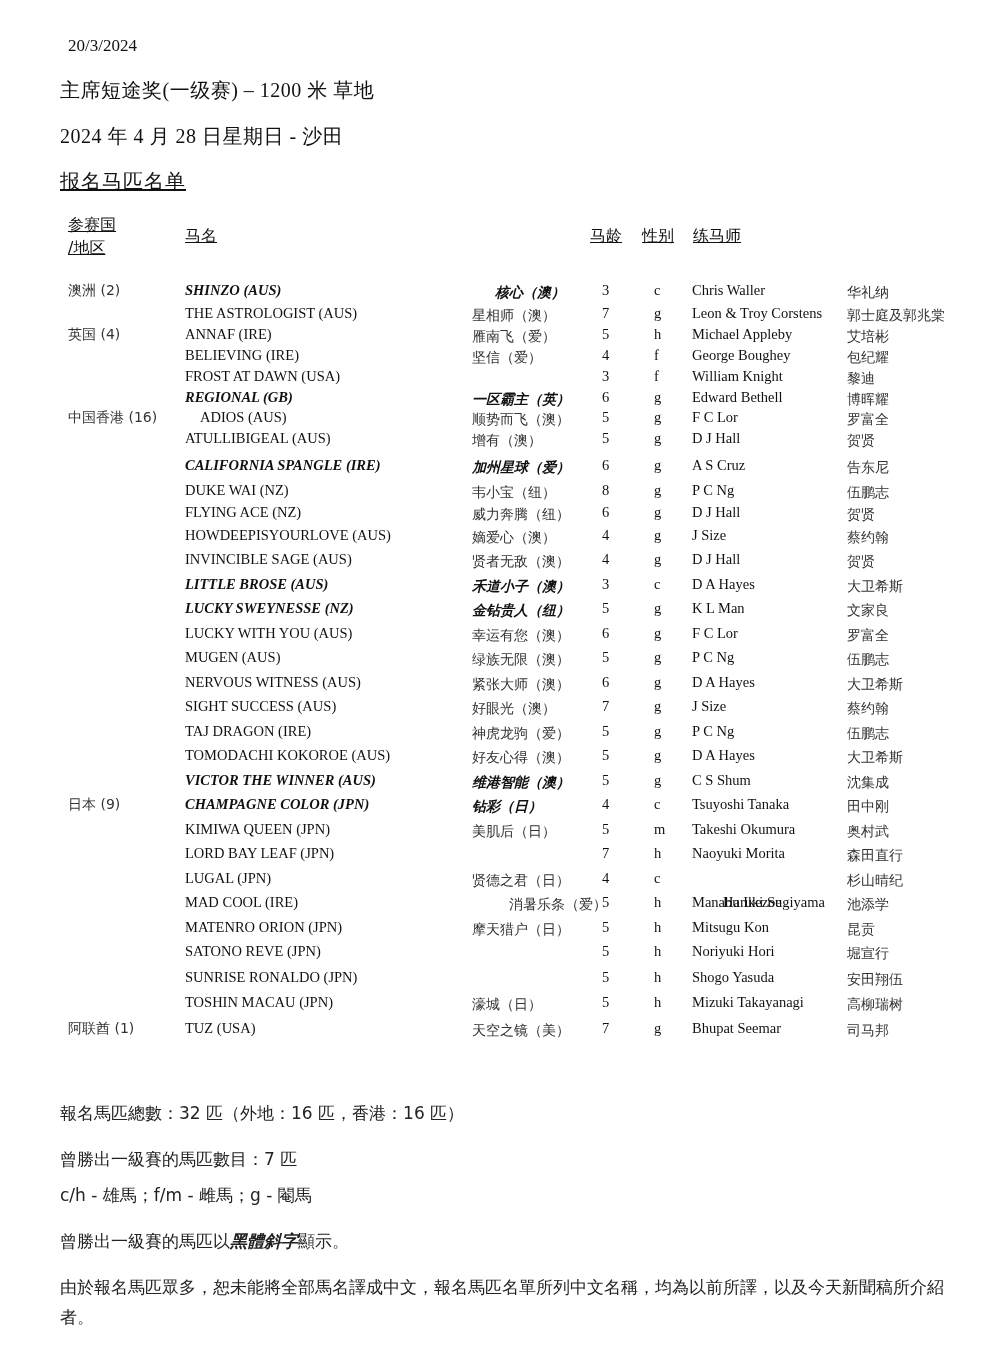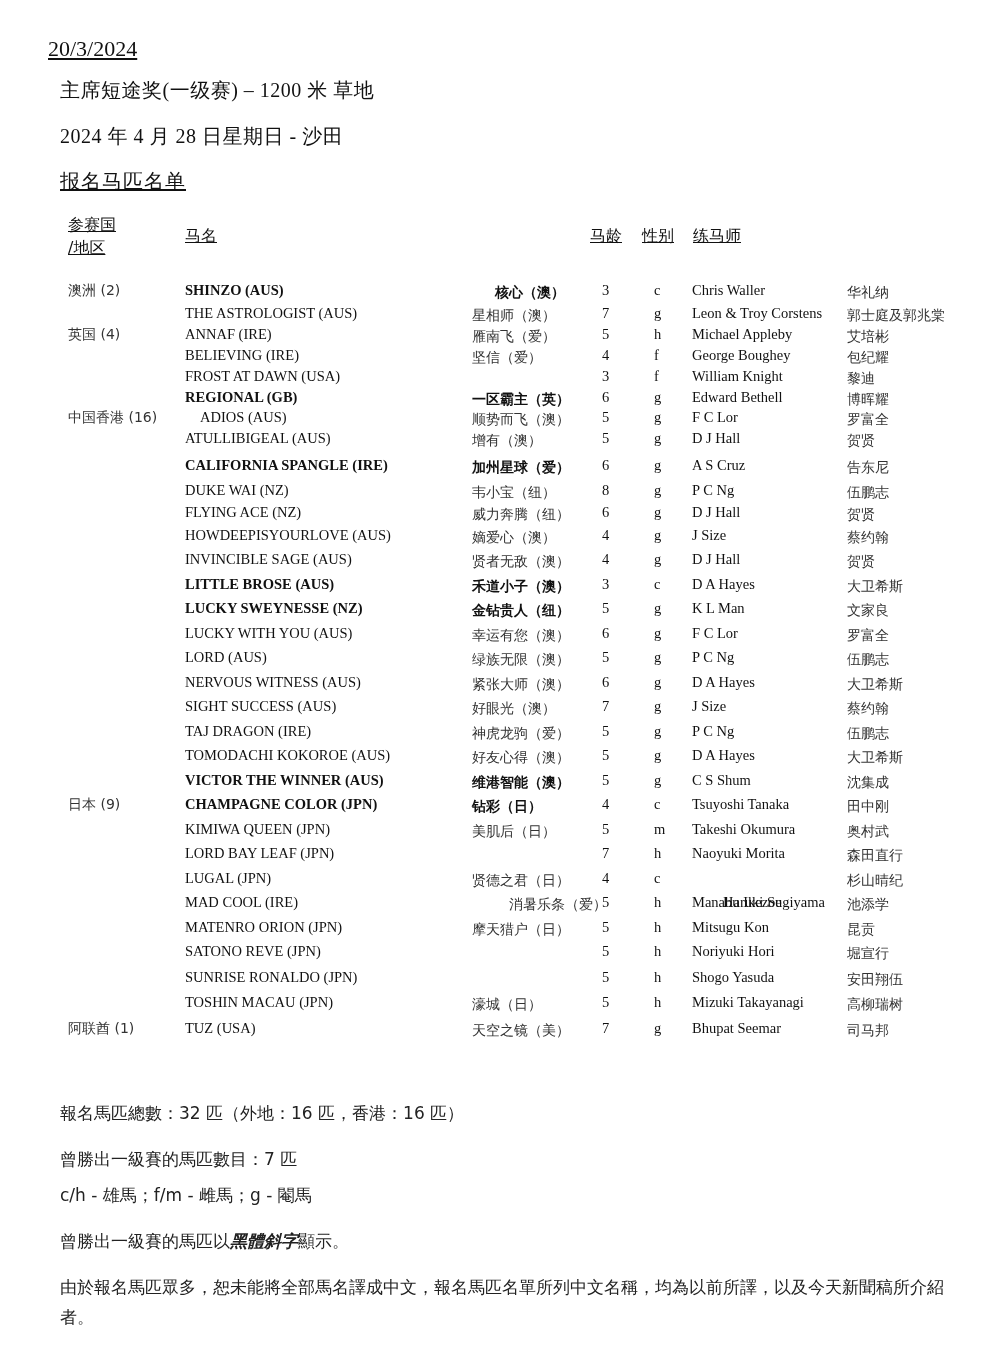--- a/index.html
+++ b/index.html
@@ -2,28 +2,28 @@
 <html><head>
 <meta charset="utf-8">
 <style>
   html, body { margin: 0; padding: 0; background: #ffffff; }
   body {
     width: 1000px; height: 1364px; position: relative; overflow: hidden;
     font-family: "Liberation Serif", "DejaVu Serif", serif;
     color: #111;
   }
   .abs { position: absolute; white-space: nowrap; }
-  .date { left: 48px; top: 36px; font-size: 22px; text-decoration: underline; }
+  .date { left: 68px; top: 36px; font-size: 17px; }
   .title { left: 60px; top: 77px; font-size: 20px; letter-spacing: 0.5px; }
   .subtitle { left: 60px; top: 123px; font-size: 20px; letter-spacing: 0.5px; }
   .section { left: 60px; top: 168px; font-size: 20px; text-decoration: underline; letter-spacing: 1px; }
   .hdr { font-size: 16px; text-decoration: underline; font-family: "DejaVu Sans", sans-serif; line-height: 23px; }
   .cell { font-size: 14.5px; line-height: 18px; }
   .zh { font-family: "DejaVu Sans", sans-serif; font-size: 14px; color: #333; }
-  .g1 { font-weight: bold; }
+  .g1 { font-weight: bold; font-style: italic; }
   .zh.g1 { color: #111; }
   .region { font-family: "DejaVu Sans", sans-serif; font-size: 14px; color: #333; }
   .foot { left: 60px; font-family: "DejaVu Sans", sans-serif; font-size: 17px; color: #222; }
   .foot em { font-style: italic; font-weight: bold; }
   .note { left: 60px; top: 1272px; width: 900px; font-family: "DejaVu Sans", sans-serif; font-size: 17px; color: #222; line-height: 30px; white-space: normal; }
 </style>
 </head>
 <body>
 
 <div>
@@ -183,21 +183,21 @@
         <div class="abs cell region" style="left: 68px; top: 624px;"></div>
         <div class="abs cell " style="left: 185px; top: 624px;">LUCKY WITH YOU (AUS)</div>
         <div class="abs cell zh" style="left: 472px; top: 626px;">幸运有您（澳）</div>
         <div class="abs cell " style="left: 602px; top: 624px;">6</div>
         <div class="abs cell " style="left: 654px; top: 624px;">g</div>
         <div class="abs cell " style="left: 692px; top: 624px;">F C Lor</div>
         <div class="abs cell zh" style="left: 847px; top: 626px;">罗富全</div>
       </div>
       <div>
         <div class="abs cell region" style="left: 68px; top: 648px;"></div>
-        <div class="abs cell " style="left: 185px; top: 648px;">LORD (AUS)</div>
+        <div class="abs cell " style="left: 185px; top: 648px;">MUGEN (AUS)</div>
         <div class="abs cell zh" style="left: 472px; top: 650px;">绿族无限（澳）</div>
         <div class="abs cell " style="left: 602px; top: 648px;">5</div>
         <div class="abs cell " style="left: 654px; top: 648px;">g</div>
         <div class="abs cell " style="left: 692px; top: 648px;">P C Ng</div>
         <div class="abs cell zh" style="left: 847px; top: 650px;">伍鹏志</div>
       </div>
       <div>
         <div class="abs cell region" style="left: 68px; top: 673px;"></div>
         <div class="abs cell " style="left: 185px; top: 673px;">NERVOUS WITNESS (AUS)</div>
         <div class="abs cell zh" style="left: 472px; top: 675px;">紧张大师（澳）</div>

